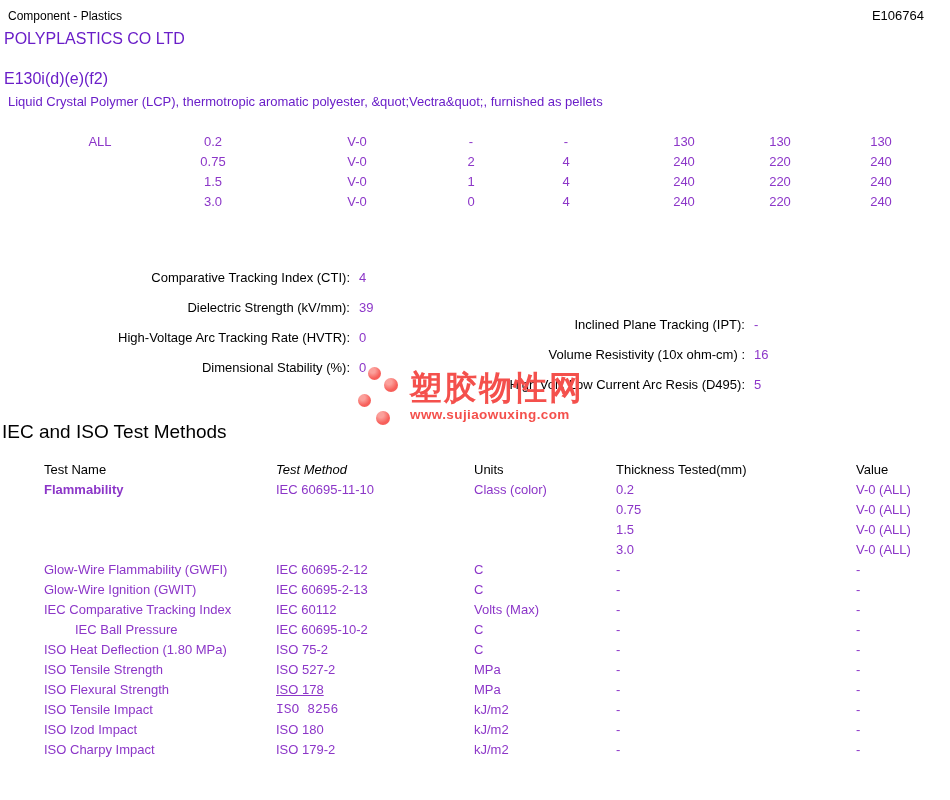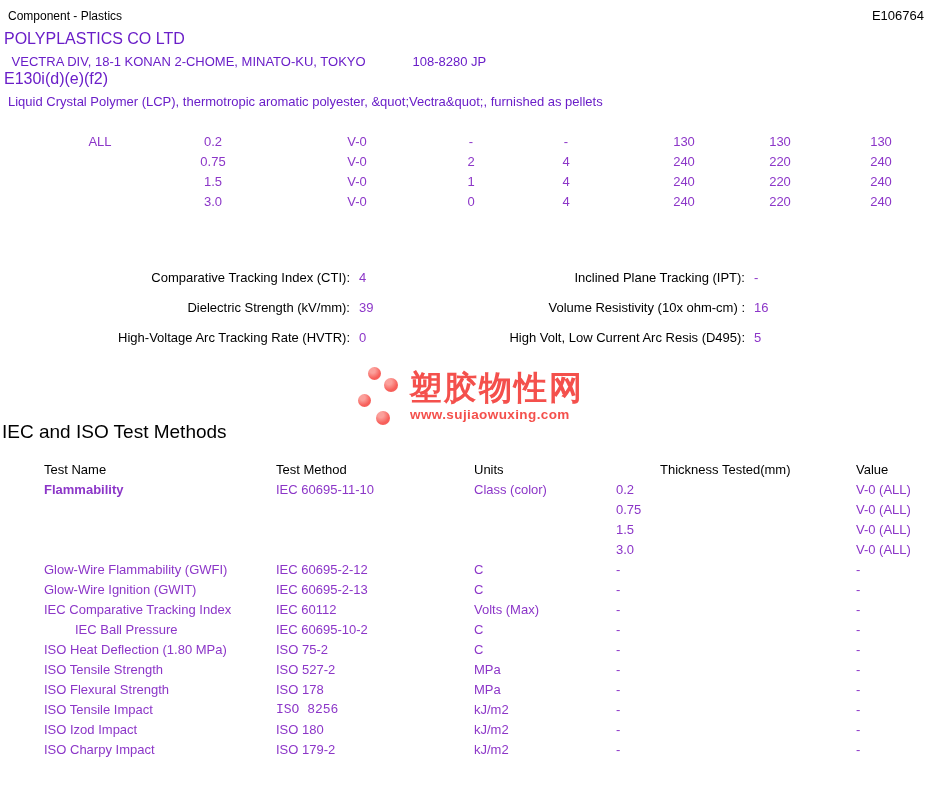--- a/index.html
+++ b/index.html
@@ -19,21 +19,21 @@
   .trow{position:relative;height:20px;}
   .tcell{position:absolute;top:0;font-size:13px;white-space:pre;color:var(--purple-val);}
   .thead .tcell{color:#000;}
   .tcell.centered{transform:translateX(-50%);}
   .ratings-table{position:absolute;left:0;top:134px;width:950px;}
   .ratings-table .thead{margin-bottom:1px;}
   .test-table{position:absolute;left:16px;top:462px;width:950px;}
   
   .props{position:absolute;top:268px;}
   .props-left{left:0;}
-  .props-right{left:395px;}
+  .props-right{left:395px;margin-top:47px;}
   .prop-line{height:30px;white-space:nowrap;}
   .prop-label{display:inline-block;width:350px;text-align:right;font-size:13px;color:#000;white-space:pre;}
   .prop-value{display:inline-block;margin-left:9px;font-size:13px;color:var(--purple-val);white-space:pre;}
   
   .wm-dot{position:absolute;border-radius:50%;
     background:radial-gradient(circle at 35% 28%, var(--wm-dot-hi) 0 20%, var(--wm-dot) 62%);}
   .wm-cn{position:absolute;left:409px;top:371px;font-size:33px;font-weight:bold;line-height:1;
     letter-spacing:2px;color:var(--wm-red);}
   .wm-url{position:absolute;left:410px;top:407px;font-size:13.5px;font-weight:bold;
     letter-spacing:0.4px;color:var(--wm-red);}
@@ -42,21 +42,20 @@
 </style>
 </head>
 <body>
 
 <div class="page">
 
   <div class="doc-type">Component - Plastics</div>
   <div class="file-number">E106764</div>
 
   <div class="company-name">POLYPLASTICS CO LTD</div>
-  <div class="company-address"> VECTRA DIV, 18-1 KONAN 2-CHOME, MINATO-KU, TOKYO             108-8280 JP</div>
   <div class="product-name">E130i(d)(e)(f2)</div>
   <div class="product-desc">Liquid Crystal Polymer (LCP), thermotropic aromatic polyester, &amp;quot;Vectra&amp;quot;, furnished as pellets</div>
 
   <div class="ratings-table">
       <div class="trow tdata">
         <span class="tcell centered" style="left: 100px;">ALL</span>
         <span class="tcell centered" style="left: 213px;">0.2</span>
         <span class="tcell centered" style="left: 357px;">V-0</span>
         <span class="tcell centered" style="left: 471px;">-</span>
         <span class="tcell centered" style="left: 566px;">-</span>
@@ -93,20 +92,21 @@
         <span class="tcell centered" style="left: 684px;">240</span>
         <span class="tcell centered" style="left: 780px;">220</span>
         <span class="tcell centered" style="left: 881px;">240</span>
       </div>
     </div>
 
   <div class="props props-left">
       <div class="prop-line"><span class="prop-label">Comparative Tracking Index (CTI):</span><span class="prop-value">4</span></div>
       <div class="prop-line"><span class="prop-label">Dielectric Strength (kV/mm):</span><span class="prop-value">39</span></div>
       <div class="prop-line"><span class="prop-label">High-Voltage Arc Tracking Rate (HVTR):</span><span class="prop-value">0</span></div>
+      <div class="prop-line"><span class="prop-label">Dimensional Stability (%):</span><span class="prop-value">0</span></div>
     </div>
   <div class="props props-right">
       <div class="prop-line"><span class="prop-label">Inclined Plane Tracking (IPT):</span><span class="prop-value">-</span></div>
       <div class="prop-line"><span class="prop-label">Volume Resistivity (10x ohm-cm) :</span><span class="prop-value">16</span></div>
       <div class="prop-line"><span class="prop-label">High Volt, Low Current Arc Resis (D495):</span><span class="prop-value">5</span></div>
     </div>
 
   <div>
     <div id="wm-dots">
         <div class="wm-dot" style="left: 368px; top: 367px; width: 13px; height: 13px;"></div>
@@ -116,23 +116,23 @@
       </div>
     <div class="wm-cn">塑胶物性网</div>
     <div class="wm-url">www.sujiaowuxing.com</div>
   </div>
 
   <div class="section-title">IEC and ISO Test Methods</div>
 
   <div class="test-table">
       <div class="trow thead">
         <span class="tcell" style="left: 28px;">Test Name</span>
-        <span class="tcell" style="left: 260px;">Test Method</span>
+        <span class="tcell" style="left: 260px; font-style: italic;">Test Method</span>
         <span class="tcell" style="left: 458px;">Units</span>
-        <span class="tcell" style="left: 600px; margin-left: 44px;">Thickness Tested(mm)</span>
+        <span class="tcell" style="left: 600px;">Thickness Tested(mm)</span>
         <span class="tcell" style="left: 840px;">Value</span>
       </div>
       <div class="trow tdata">
         <span class="tcell" style="left: 28px; font-weight: bold;">Flammability</span>
         <span class="tcell" style="left: 260px;">IEC 60695-11-10</span>
         <span class="tcell" style="left: 458px;">Class (color)</span>
         <span class="tcell" style="left: 600px;">0.2</span>
         <span class="tcell" style="left: 840px;">V-0 (ALL)</span>
       </div>
       <div class="trow tdata">
@@ -193,21 +193,21 @@
       </div>
       <div class="trow tdata">
         <span class="tcell" style="left: 28px;">ISO Tensile Strength</span>
         <span class="tcell" style="left: 260px;">ISO 527-2</span>
         <span class="tcell" style="left: 458px;">MPa</span>
         <span class="tcell" style="left: 600px;">-</span>
         <span class="tcell" style="left: 840px;">-</span>
       </div>
       <div class="trow tdata">
         <span class="tcell" style="left: 28px;">ISO Flexural Strength</span>
-        <span class="tcell" style="left: 260px;">ISO 178</span>
+        <span class="tcell" style="left: 260px; text-decoration: underline;">ISO 178</span>
         <span class="tcell" style="left: 458px;">MPa</span>
         <span class="tcell" style="left: 600px;">-</span>
         <span class="tcell" style="left: 840px;">-</span>
       </div>
       <div class="trow tdata">
         <span class="tcell" style="left: 28px;">ISO Tensile Impact</span>
         <span class="tcell" style="left: 260px; font-family: Liberation Mono, monospace;">ISO 8256</span>
         <span class="tcell" style="left: 458px;">kJ/m2</span>
         <span class="tcell" style="left: 600px;">-</span>
         <span class="tcell" style="left: 840px;">-</span>

